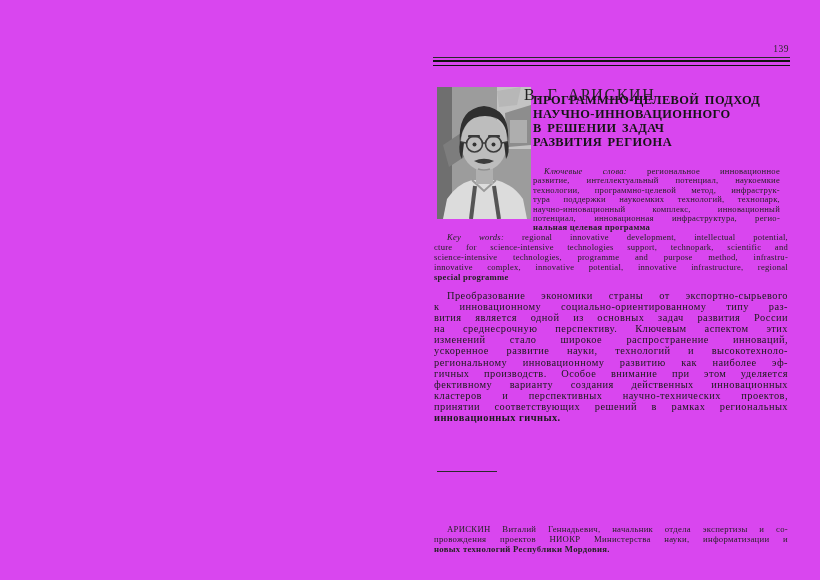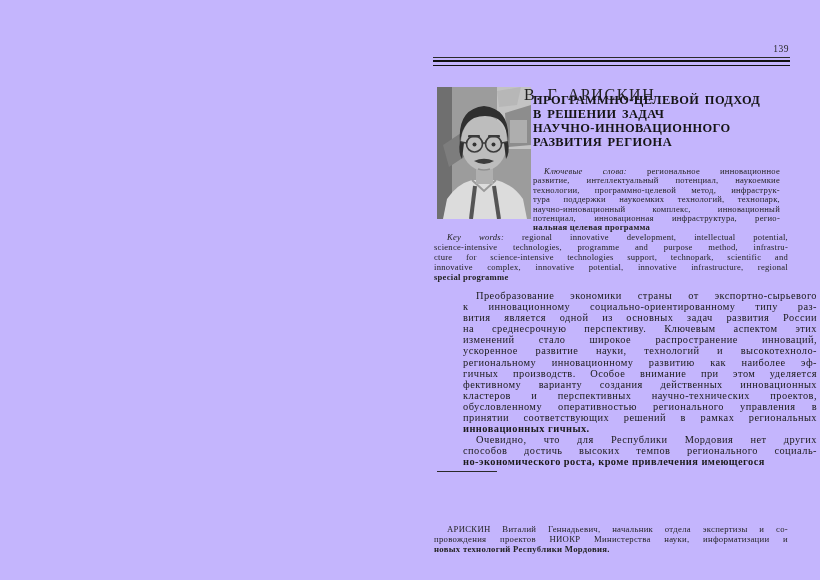--- a/index.html
+++ b/index.html
@@ -1,19 +1,19 @@
 <!DOCTYPE html>
 <html><head>
 <meta charset="utf-8">
 <style>
   html,body{margin:0;padding:0;background:#ffffff;}
   .page{
     position:relative;
     width:820px;height:580px;
-    background:#c4b5fd;
+    background:#d946ef;
     font-family:"Liberation Serif","DejaVu Serif",serif;
     color:#1e1e1e;
     overflow:hidden;
   }
   .abs{position:absolute;}
 
   
   .pageno{
     left:433px;top:44px;width:356px;
     text-align:right;font-size:9.5px;letter-spacing:0.5px;color:#2a2a2a;
@@ -39,21 +39,21 @@
   .kwru{
     left:533px;top:167px;width:247px;
     font-size:8.6px;line-height:9.4px;letter-spacing:0.25px;color:#242424;
   }
   .kwen{
     left:434px;top:233px;width:354px;
     font-size:8.6px;line-height:9.9px;letter-spacing:0.25px;color:#242424;
   }
   .body-text{
     left:434px;top:290px;width:354px;
-    font-size:10.4px;line-height:11.1px;letter-spacing:0.45px;color:#1b1b1b;margin-left:29px;
+    font-size:10.4px;line-height:11.1px;letter-spacing:0.45px;color:#1b1b1b;
   }
   .fnrule{left:437px;top:471px;width:60px;height:0;border-top:1px solid #2a2a2a;}
   .footnote{
     left:434px;top:479px;width:354px;
     font-size:8.7px;line-height:10px;letter-spacing:0.3px;color:#242424;
   }
 
   
   .tline{white-space:normal;}
   .just .tline{text-align:justify;text-align-last:justify;}
@@ -111,63 +111,57 @@
       <path d="M37,74 Q47,69.5 57,74 Q47,80 37,74 Z" fill="#3b3b3b"></path>
 
       <path d="M41,82 Q47,84 53,82" fill="none" stroke="#8f8f8f" stroke-width="1.4"></path>
     </svg>
   </div>
 
   <div class="abs author">В.  Г.  АРИСКИН</div>
 
   <div class="abs title">
       <div class="tline first">ПРОГРАММНО-ЦЕЛЕВОЙ ПОДХОД</div>
+      <div class="tline">НАУЧНО-ИННОВАЦИОННОГО</div>
       <div class="tline">В РЕШЕНИИ ЗАДАЧ</div>
-      <div class="tline">НАУЧНО-ИННОВАЦИОННОГО</div>
       <div class="tline last">РАЗВИТИЯ РЕГИОНА</div>
     </div>
 
   <div class="abs kwru just">
       <div class="tline first"><i>Ключевые слова:</i> региональное инновационное</div>
       <div class="tline">развитие, интеллектуальный потенциал, наукоемкие</div>
       <div class="tline">технологии, программно-целевой метод, инфраструк-</div>
       <div class="tline">тура поддержки наукоемких технологий, технопарк,</div>
       <div class="tline">научно-инновационный комплекс, инновационный</div>
       <div class="tline">потенциал, инновационная инфраструктура, регио-</div>
       <div class="tline last">нальная целевая программа</div>
     </div>
 
   <div class="abs kwen just">
       <div class="tline first"><i>Key words:</i> regional innovative development, intellectual potential,</div>
+      <div class="tline">cture for science-intensive technologies support, technopark, scientific and</div>
       <div class="tline">science-intensive technologies, programme and purpose method, infrastru-</div>
-      <div class="tline">cture for science-intensive technologies support, technopark, scientific and</div>
       <div class="tline">innovative complex, innovative potential, innovative infrastructure, regional</div>
       <div class="tline last">special programme</div>
     </div>
 
   <div class="abs body-text">
     <div class="just ind">
         <div class="tline first">Преобразование экономики страны от экспортно-сырьевого</div>
         <div class="tline">к инновационному социально-ориентированному типу раз-</div>
         <div class="tline">вития является одной из основных задач развития России</div>
         <div class="tline">на среднесрочную перспективу. Ключевым аспектом этих</div>
         <div class="tline">изменений стало широкое распространение инноваций,</div>
         <div class="tline">ускоренное развитие науки, технологий и высокотехноло-</div>
         <div class="tline">региональному инновационному развитию как наиболее эф-</div>
         <div class="tline">гичных производств. Особое внимание при этом уделяется</div>
         <div class="tline">фективному варианту создания действенных инновационных</div>
         <div class="tline">кластеров и перспективных научно-технических проектов,</div>
-        <div class="tline">обусловленному оперативностью регионального управления в</div>
         <div class="tline">принятии соответствующих решений в рамках региональных</div>
         <div class="tline last">инновационных гичных.</div>
-      </div>
-    <div class="just ind">
-        <div class="tline first">Очевидно, что для Республики Мордовия нет других</div>
-        <div class="tline">способов достичь высоких темпов регионального социаль-</div>
-        <div class="tline last">но-экономического роста, кроме привлечения имеющегося</div>
       </div>
   </div>
 
   <div class="abs fnrule"></div>
   <div class="abs footnote just">
       <div class="tline first">АРИСКИН Виталий Геннадьевич, начальник отдела экспертизы и со-</div>
       <div class="tline">провождения проектов НИОКР Министерства науки, информатизации и</div>
       <div class="tline last">новых технологий Республики Мордовия.</div>
     </div>
 

